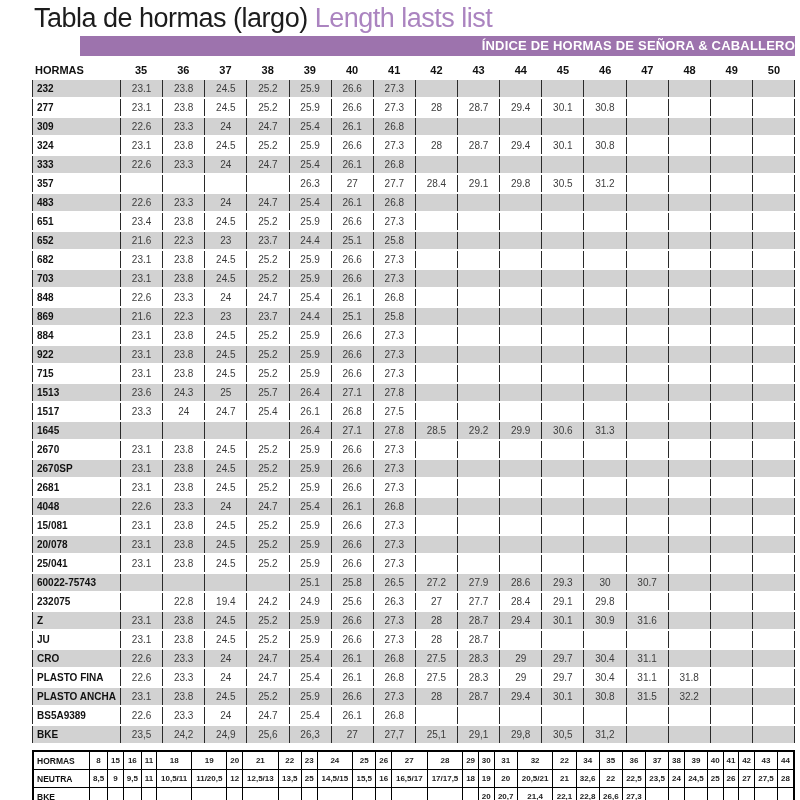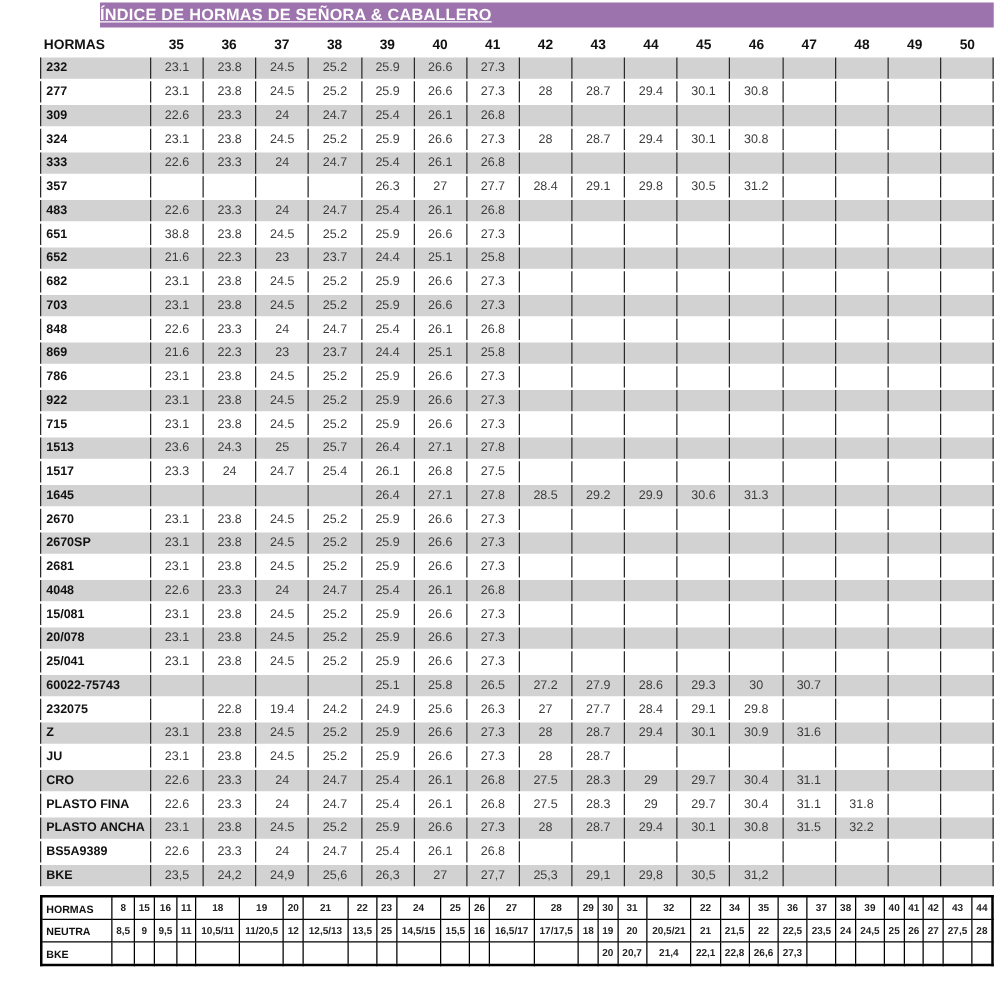--- a/index.html
+++ b/index.html
@@ -6,21 +6,21 @@
   body{width:800px;height:800px;font-family:"Liberation Sans",sans-serif;-webkit-font-smoothing:antialiased;}
   .page{position:relative;width:800px;height:800px;overflow:hidden;}
   .content{position:absolute;left:32px;top:0;width:763px;}
 
   
   .title{margin:3px 0 0 2px;font-size:27px;font-weight:500;letter-spacing:-0.5px;color:#1c1c1c;white-space:nowrap;}
   .title .accent{color:#ab84c0;}
 
   
   .banner{margin-left:48px;margin-top:2px;height:20px;line-height:20px;background:#9d73ad;color:#ffffff;
-          font-size:13px;font-weight:700;text-align:left;letter-spacing:0.2px;text-decoration:underline;}
+          font-size:13px;font-weight:700;text-align:right;letter-spacing:0.2px;}
 
   
   .main-table{margin-top:5px;}
   .hdr-row{display:flex;height:17px;align-items:center;margin-bottom:2px;}
   .hdr-label{width:88px;flex:0 0 88px;font-size:11px;font-weight:700;color:#111;padding-left:3px;box-sizing:border-box;}
   .hdr-cell{flex:1 1 0;text-align:center;font-size:11px;font-weight:700;color:#111;}
   .t-row{display:flex;height:17px;margin-bottom:2px;align-items:stretch;}
   .t-row.gray .lbl,.t-row.gray .cell{background:#d2d2d2;}
   .lbl{width:88px;flex:0 0 88px;font-size:10px;font-weight:700;color:#111;padding-left:4px;box-sizing:border-box;
        border-left:1px solid #2a2a2a;display:flex;align-items:center;}
@@ -32,20 +32,21 @@
   .bottom td{border:1px solid #000;height:17px;font-size:8px;font-weight:700;color:#222;text-align:center;
              padding:0 2px;white-space:nowrap;}
   .bottom td.blabel{text-align:left;font-size:8.5px;padding-left:3px;color:#111;width:50px;}
 </style>
 </head>
 <body>
 
 <div class="page">
   <div class="content">
 
+    <div class="title"><span>Tabla de hormas (largo) </span><span class="accent">Length lasts list</span></div>
 
     <div class="banner">ÍNDICE DE HORMAS DE SEÑORA &amp; CABALLERO</div>
 
     <div class="main-table">
       <div class="hdr-row" id="main-header">
         <div class="hdr-label">HORMAS</div>
       <div class="hdr-cell">35</div>
           <div class="hdr-cell">36</div>
           <div class="hdr-cell">37</div>
           <div class="hdr-cell">38</div>
@@ -191,21 +192,21 @@
             <div class="cell"></div>
             <div class="cell"></div>
             <div class="cell"></div>
             <div class="cell"></div>
             <div class="cell"></div>
             <div class="cell"></div>
             <div class="cell"></div>
           </div>
           <div class="t-row">
             <div class="lbl">651</div>
-            <div class="cell">38.8</div>
+            <div class="cell">23.4</div>
             <div class="cell">23.8</div>
             <div class="cell">24.5</div>
             <div class="cell">25.2</div>
             <div class="cell">25.9</div>
             <div class="cell">26.6</div>
             <div class="cell">27.3</div>
             <div class="cell"></div>
             <div class="cell"></div>
             <div class="cell"></div>
             <div class="cell"></div>
@@ -304,21 +305,21 @@
             <div class="cell"></div>
             <div class="cell"></div>
             <div class="cell"></div>
             <div class="cell"></div>
             <div class="cell"></div>
             <div class="cell"></div>
             <div class="cell"></div>
             <div class="cell"></div>
           </div>
           <div class="t-row">
-            <div class="lbl">786</div>
+            <div class="lbl">884</div>
             <div class="cell">23.1</div>
             <div class="cell">23.8</div>
             <div class="cell">24.5</div>
             <div class="cell">25.2</div>
             <div class="cell">25.9</div>
             <div class="cell">26.6</div>
             <div class="cell">27.3</div>
             <div class="cell"></div>
             <div class="cell"></div>
             <div class="cell"></div>
@@ -711,21 +712,21 @@
           </div>
           <div class="t-row gray">
             <div class="lbl">BKE</div>
             <div class="cell">23,5</div>
             <div class="cell">24,2</div>
             <div class="cell">24,9</div>
             <div class="cell">25,6</div>
             <div class="cell">26,3</div>
             <div class="cell">27</div>
             <div class="cell">27,7</div>
-            <div class="cell">25,3</div>
+            <div class="cell">25,1</div>
             <div class="cell">29,1</div>
             <div class="cell">29,8</div>
             <div class="cell">30,5</div>
             <div class="cell">31,2</div>
             <div class="cell"></div>
             <div class="cell"></div>
             <div class="cell"></div>
             <div class="cell"></div>
           </div>
         </div>
@@ -782,21 +783,21 @@
             <td>14,5/15</td>
             <td>15,5</td>
             <td>16</td>
             <td>16,5/17</td>
             <td>17/17,5</td>
             <td>18</td>
             <td>19</td>
             <td>20</td>
             <td>20,5/21</td>
             <td>21</td>
-            <td>21,5</td>
+            <td>32,6</td>
             <td>22</td>
             <td>22,5</td>
             <td>23,5</td>
             <td>24</td>
             <td>24,5</td>
             <td>25</td>
             <td>26</td>
             <td>27</td>
             <td>27,5</td>
             <td>28</td>

